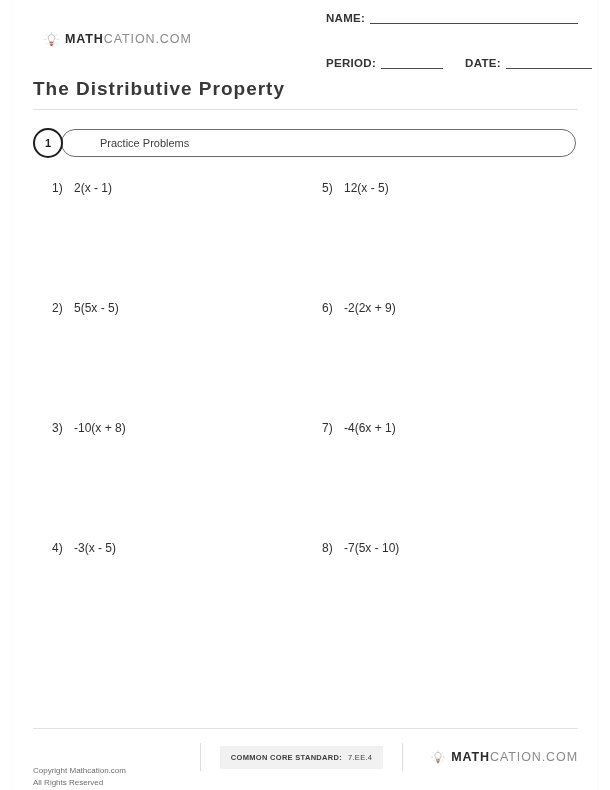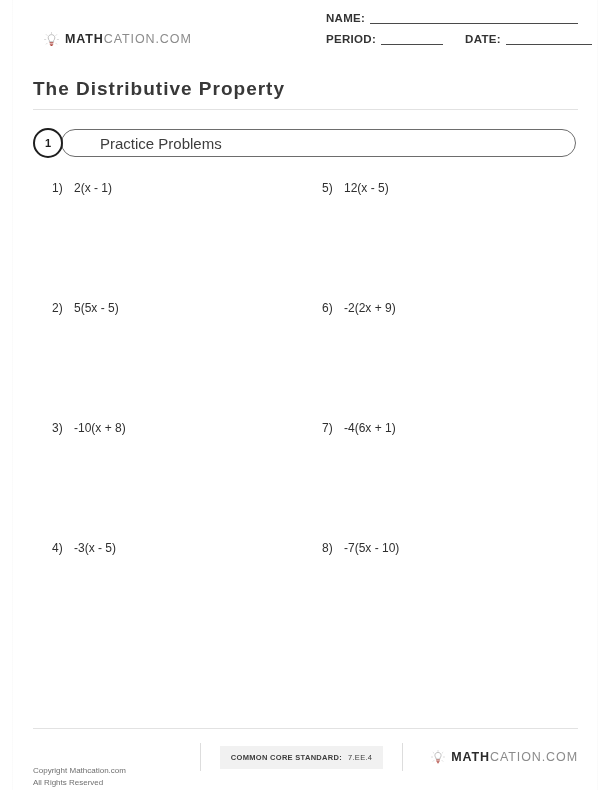--- a/index.html
+++ b/index.html
@@ -91,21 +91,21 @@
   }
   .field-label { letter-spacing: 0.3px; }
   .rule {
     border-bottom: 1.5px solid #4a4a4a;
     margin-left: 5px;
     height: 11px;
   }
   .rule-name   { flex: 1 1 auto; }
   .rule-period { width: 62px; flex: 0 0 62px; }
   .rule-date   { width: 86px; flex: 0 0 86px; }
-  .field-label-date { margin-left: 22px; }
+  .field-label-date { margin-left: 22px; margin-top: 24px; }
 
   
   .worksheet-title {
     margin-top: 16px;
     font-size: 19px;
     font-weight: bold;
     letter-spacing: 1.0px;
     color: #383838;
     padding-bottom: 9px;
   }
@@ -134,21 +134,21 @@
     height: 28px;
     border: 1.4px solid #6d6d6d;
     border-radius: 14px;
     background: #ffffff;
     box-sizing: border-box;
     display: flex;
     align-items: center;
   }
   .section-pill-label {
     margin-left: 38px;
-    font-size: 15px;
+    font-size: 11px;
     color: #3d3d3d;
   }
   .section-number {
     position: absolute;
     left: 0;
     top: -1px;
     width: 30px;
     height: 30px;
     border: 2px solid #1e1e1e;
     border-radius: 50%;

